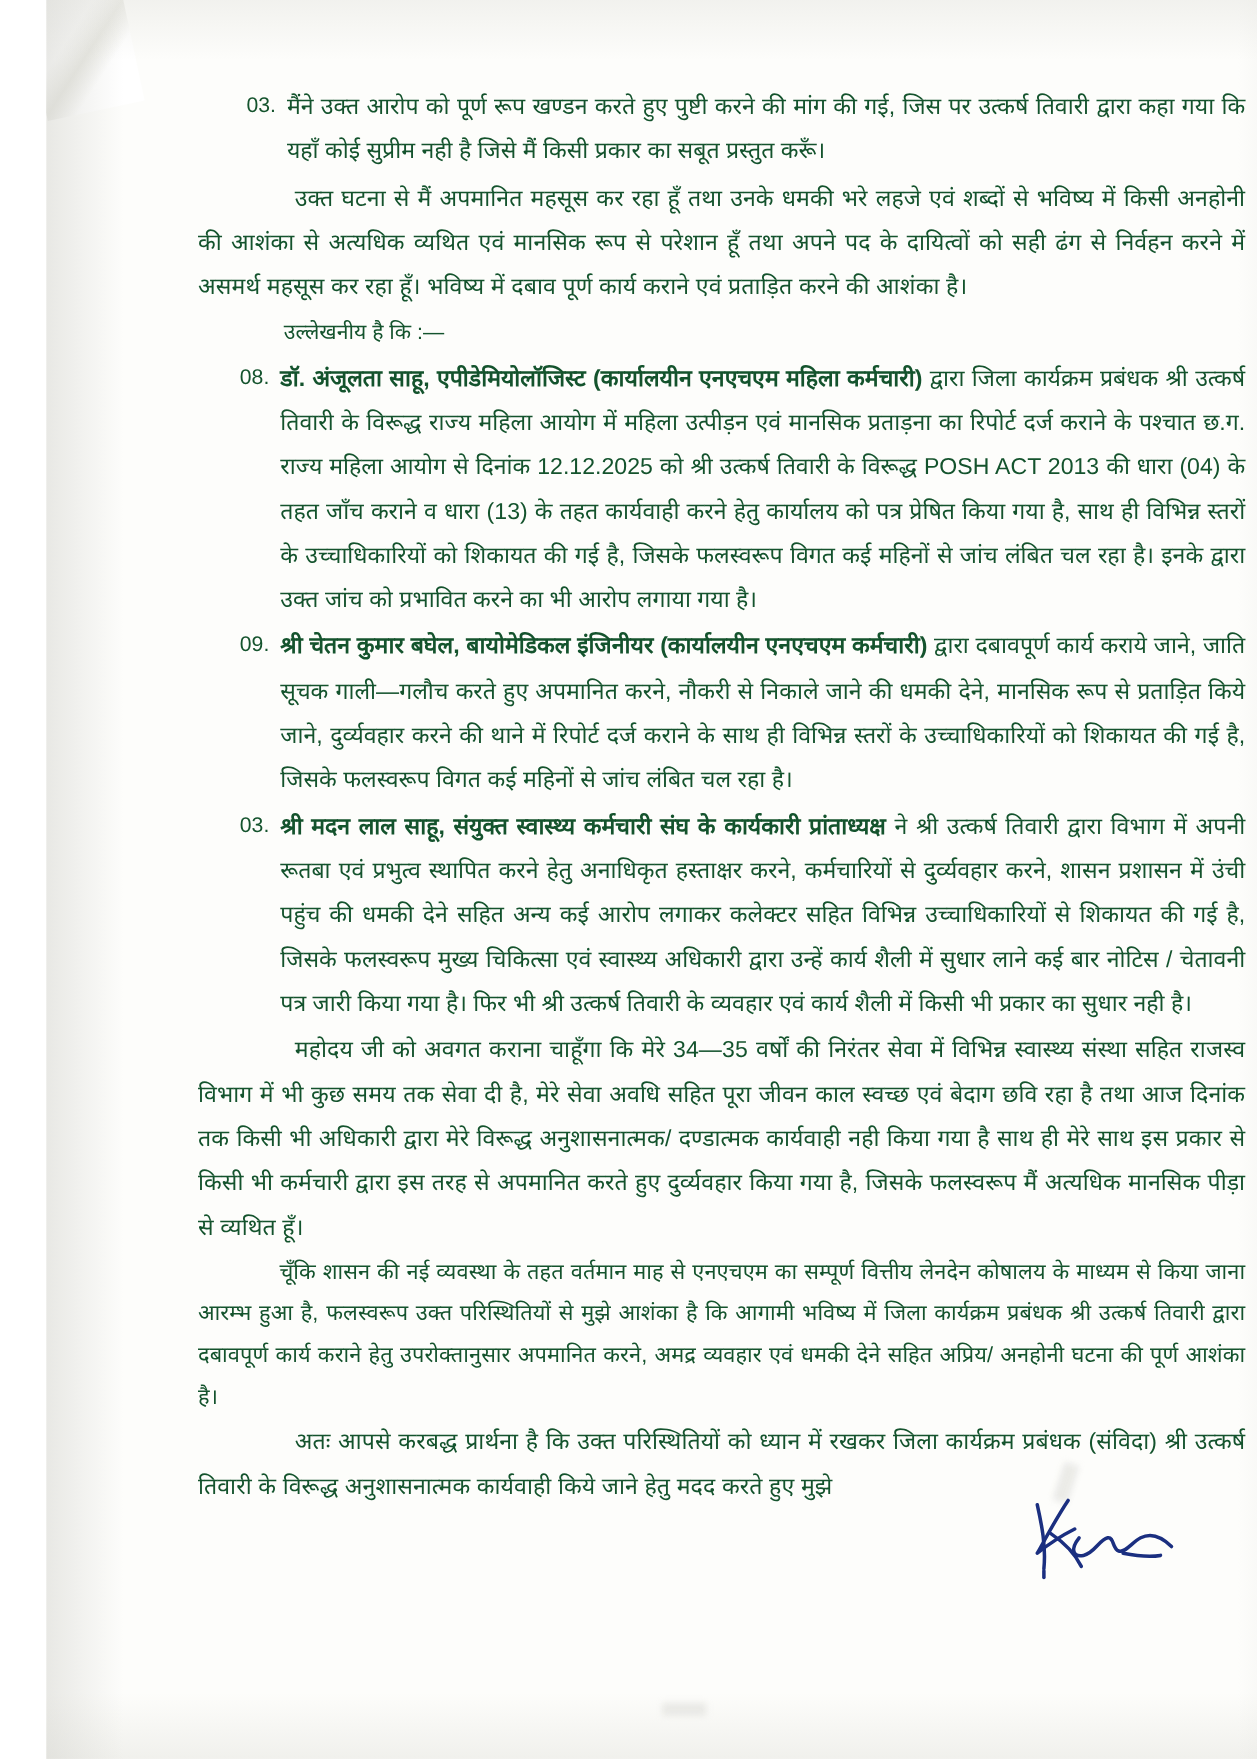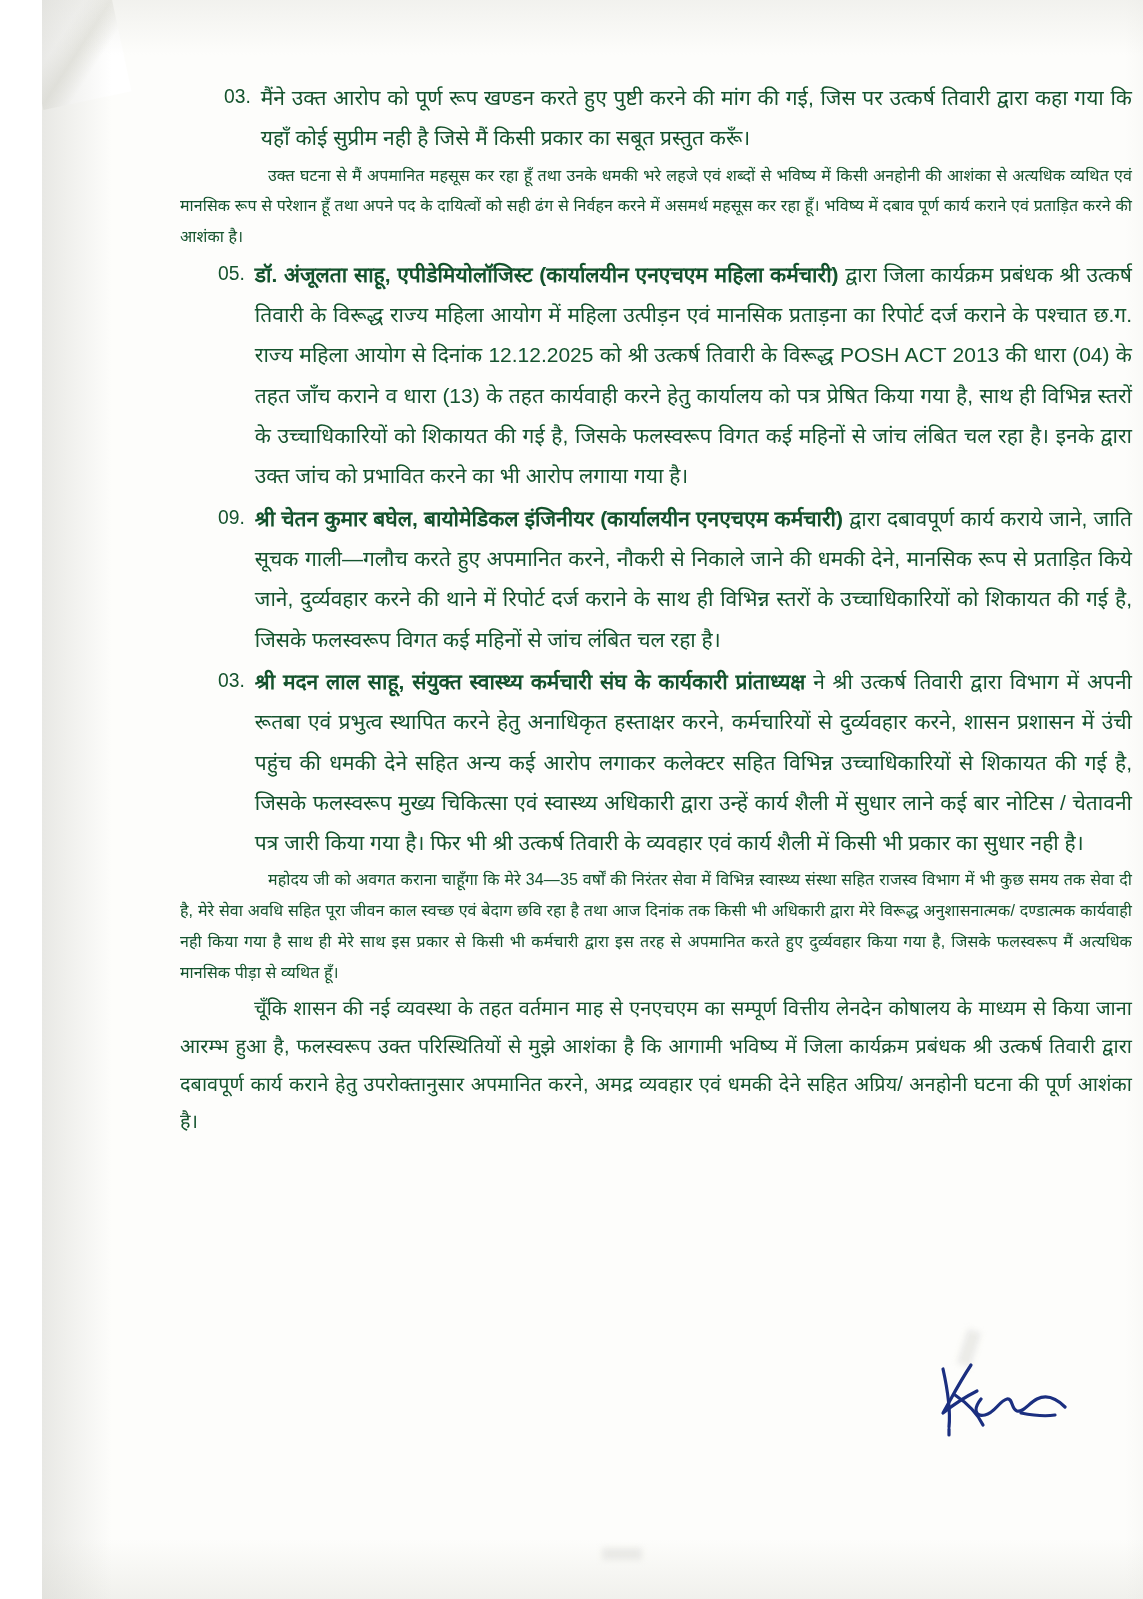--- a/index.html
+++ b/index.html
@@ -44,21 +44,21 @@
     pointer-events: none;
   }
   .body-area {
     position: absolute;
     left: 138px;
     top: 78px;
     width: 952px;
     z-index: 4;
   }
   .para {
-    font-size: 16px;
+    font-size: 21px;
     line-height: 1.92;
     text-align: justify;
     text-justify: inter-word;
     margin: 0 0 2px 0;
     letter-spacing: 0.1px;
   }
   .num-item {
     display: flex;
     align-items: flex-start;
     gap: 10px;
@@ -133,40 +133,42 @@
   <div class="body-area">
 
     <div class="num-item">
       <div class="num">03.</div>
       <div class="txt">मैंने उक्त आरोप को पूर्ण रूप खण्डन करते हुए पुष्टी करने की मांग की गई, जिस पर उत्कर्ष तिवारी द्वारा कहा गया कि यहाँ कोई सुप्रीम नही है जिसे मैं किसी प्रकार का सबूत प्रस्तुत करूँ।</div>
     </div>
 
 
     <p class="para indent-first">उक्त घटना से मैं अपमानित महसूस कर रहा हूँ तथा उनके धमकी भरे लहजे एवं शब्दों से भविष्य में किसी अनहोनी की आशंका से अत्यधिक व्यथित एवं मानसिक रूप से परेशान हूँ तथा अपने पद के दायित्वों को सही ढंग से निर्वहन करने में असमर्थ महसूस कर रहा हूँ। भविष्य में दबाव पूर्ण कार्य कराने एवं प्रताड़ित करने की आशंका है।</p>
 
+    <div class="heading-line">उल्लेखनीय है कि :—</div>
 
     <div class="num-item tight">
-      <div class="num">05.</div>
+      <div class="num">08.</div>
       <div class="txt"><span class="bold">डॉ. अंजूलता साहू, एपीडेमियोलॉजिस्ट (कार्यालयीन एनएचएम महिला कर्मचारी)</span><span> द्वारा जिला कार्यक्रम प्रबंधक श्री उत्कर्ष तिवारी के विरूद्ध राज्य महिला आयोग में महिला उत्पीड़न एवं मानसिक प्रताड़ना का रिपोर्ट दर्ज कराने के पश्चात छ.ग. राज्य महिला आयोग से दिनांक 12.12.2025 को श्री उत्कर्ष तिवारी के विरूद्ध POSH ACT 2013 की धारा (04) के तहत जॉंच कराने व धारा (13) के तहत कार्यवाही करने हेतु कार्यालय को पत्र प्रेषित किया गया है, साथ ही विभिन्न स्तरों के उच्चाधिकारियों को शिकायत की गई है, जिसके फलस्वरूप विगत कई महिनों से जांच लंबित चल रहा है। इनके द्वारा उक्त जांच को प्रभावित करने का भी आरोप लगाया गया है।</span></div>
     </div>
 
     <div class="num-item tight">
       <div class="num">09.</div>
       <div class="txt"><span class="bold">श्री चेतन कुमार बघेल, बायोमेडिकल इंजिनीयर (कार्यालयीन एनएचएम कर्मचारी)</span><span> द्वारा दबावपूर्ण कार्य कराये जाने, जाति सूचक गाली—गलौच करते हुए अपमानित करने, नौकरी से निकाले जाने की धमकी देने, मानसिक रूप से प्रताड़ित किये जाने, दुर्व्यवहार करने की थाने में रिपोर्ट दर्ज कराने के साथ ही विभिन्न स्तरों के उच्चाधिकारियों को शिकायत की गई है, जिसके फलस्वरूप विगत कई महिनों से जांच लंबित चल रहा है।</span></div>
     </div>
 
     <div class="num-item tight">
       <div class="num">03.</div>
       <div class="txt"><span class="bold">श्री मदन लाल साहू, संयुक्त स्वास्थ्य कर्मचारी संघ के कार्यकारी प्रांताध्यक्ष</span><span> ने श्री उत्कर्ष तिवारी द्वारा विभाग में अपनी रूतबा एवं प्रभुत्व स्थापित करने हेतु अनाधिकृत हस्ताक्षर करने, कर्मचारियों से दुर्व्यवहार करने, शासन प्रशासन में उंची पहुंच की धमकी देने सहित अन्य कई आरोप लगाकर कलेक्टर सहित विभिन्न उच्चाधिकारियों से शिकायत की गई है, जिसके फलस्वरूप मुख्य चिकित्सा एवं स्वास्थ्य अधिकारी द्वारा उन्हें कार्य शैली में सुधार लाने कई बार नोटिस / चेतावनी पत्र जारी किया गया है। फिर भी श्री उत्कर्ष तिवारी के व्यवहार एवं कार्य शैली में किसी भी प्रकार का सुधार नही है।</span></div>
     </div>
 
     <p class="para indent-first">महोदय जी को अवगत कराना चाहूँगा कि मेरे 34—35 वर्षों की निरंतर सेवा में विभिन्न स्वास्थ्य संस्था सहित राजस्व विभाग में भी कुछ समय तक सेवा दी है, मेरे सेवा अवधि सहित पूरा जीवन काल स्वच्छ एवं बेदाग छवि रहा है तथा आज दिनांक तक किसी भी अधिकारी द्वारा मेरे विरूद्ध अनुशासनात्मक/ दण्डात्मक कार्यवाही नही किया गया है साथ ही मेरे साथ इस प्रकार से किसी भी कर्मचारी द्वारा इस तरह से अपमानित करते हुए दुर्व्यवहार किया गया है, जिसके फलस्वरूप मैं अत्यधिक मानसिक पीड़ा से व्यथित हूँ।</p>
 
     <p class="para block-bold indent-small">चूँकि शासन की नई व्यवस्था के तहत वर्तमान माह से एनएचएम का सम्पूर्ण वित्तीय लेनदेन कोषालय के माध्यम से किया जाना आरम्भ हुआ है, फलस्वरूप उक्त परिस्थितियों से मुझे आशंका है कि आगामी भविष्य में जिला कार्यक्रम प्रबंधक श्री उत्कर्ष तिवारी द्वारा दबावपूर्ण कार्य कराने हेतु उपरोक्तानुसार अपमानित करने, अमद्र व्यवहार एवं धमकी देने सहित अप्रिय/ अनहोनी घटना की पूर्ण आशंका है।</p>
 
+    <p class="para indent-first">अतः आपसे करबद्ध प्रार्थना है कि उक्त परिस्थितियों को ध्यान में रखकर जिला कार्यक्रम प्रबंधक (संविदा) श्री उत्कर्ष तिवारी के विरूद्ध अनुशासनात्मक कार्यवाही किये जाने हेतु मदद करते हुए मुझे</p>
 
   </div>
 
   <div class="sig-wrap">
     <svg class="sig" viewBox="0 0 150 90">
       <path d="M18 14 C22 32, 26 52, 24 72"></path>
       <path d="M46 10 C34 28, 26 44, 18 58 C28 50, 40 42, 52 36"></path>
       <path d="M30 40 C42 48, 52 58, 58 70"></path>
       <path d="M56 44 C48 54, 50 62, 60 60 C70 58, 74 46, 82 44 C88 43, 86 54, 92 56 C98 58, 104 48, 112 44 C122 39, 132 44, 140 52"></path>
       <path d="M96 58 C106 60, 118 62, 130 60"></path>

